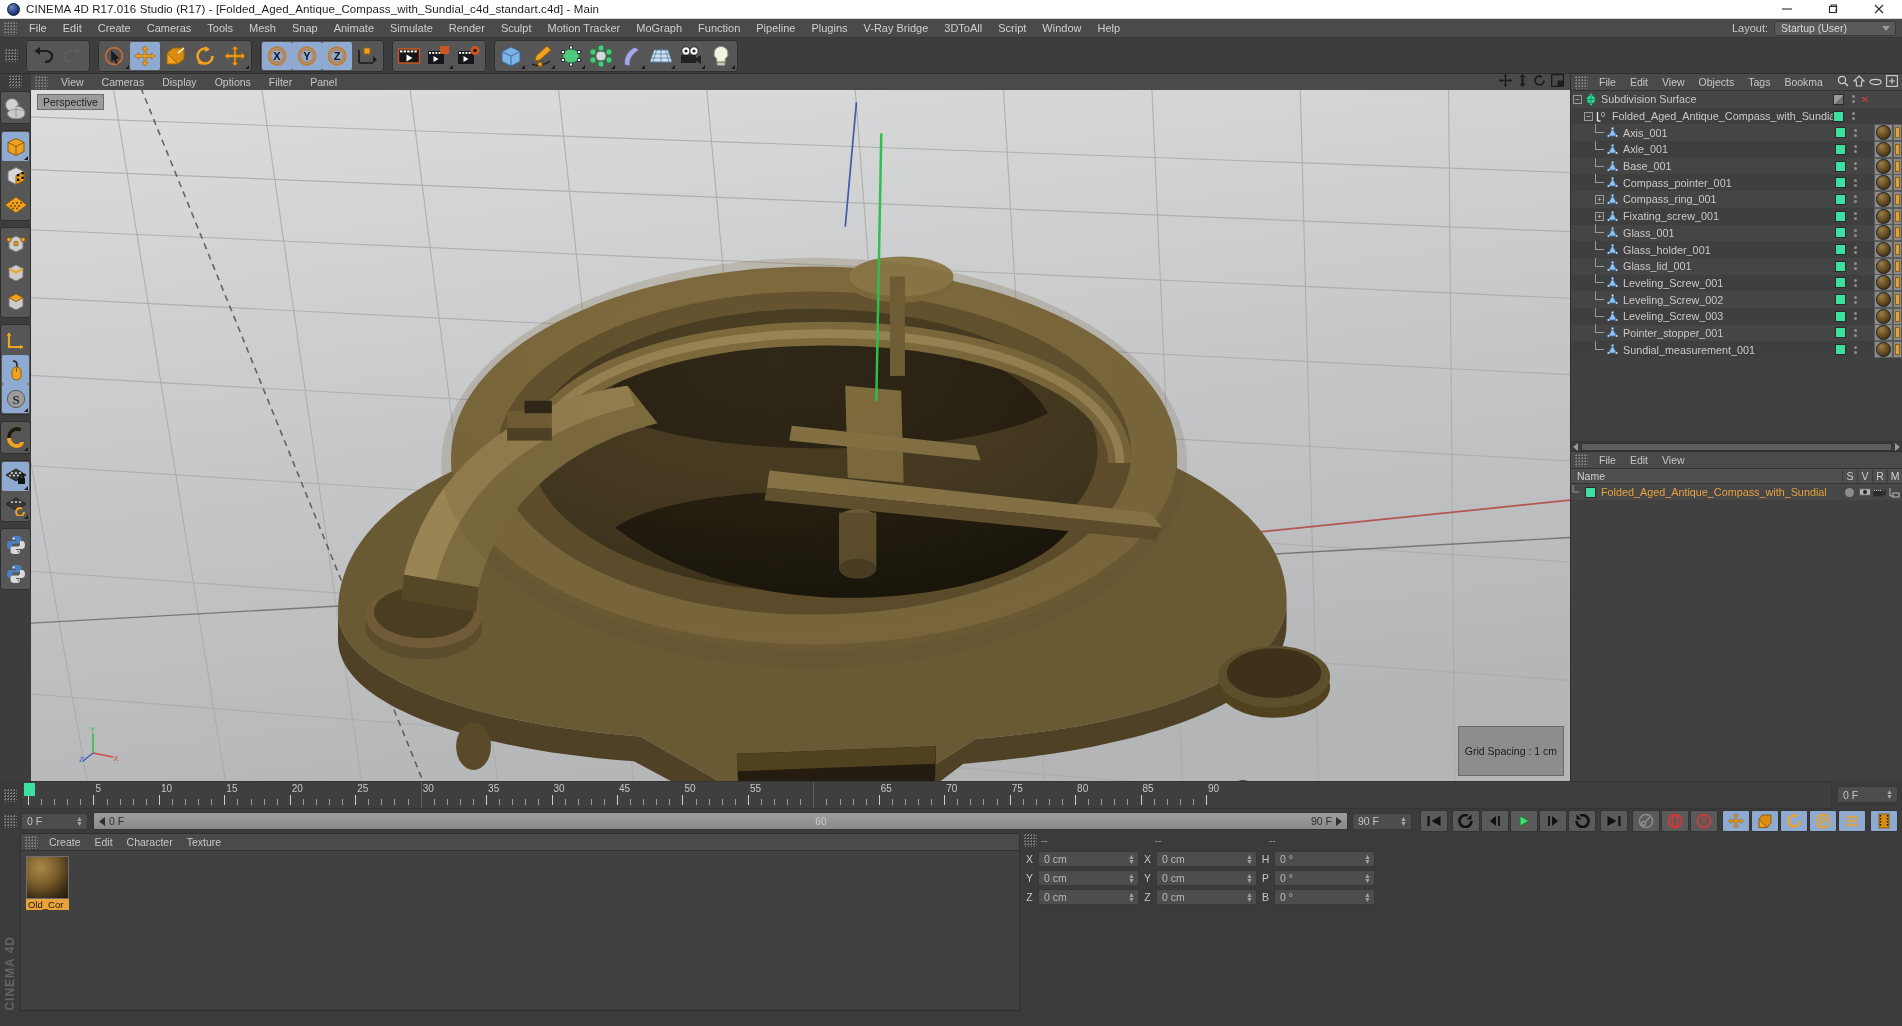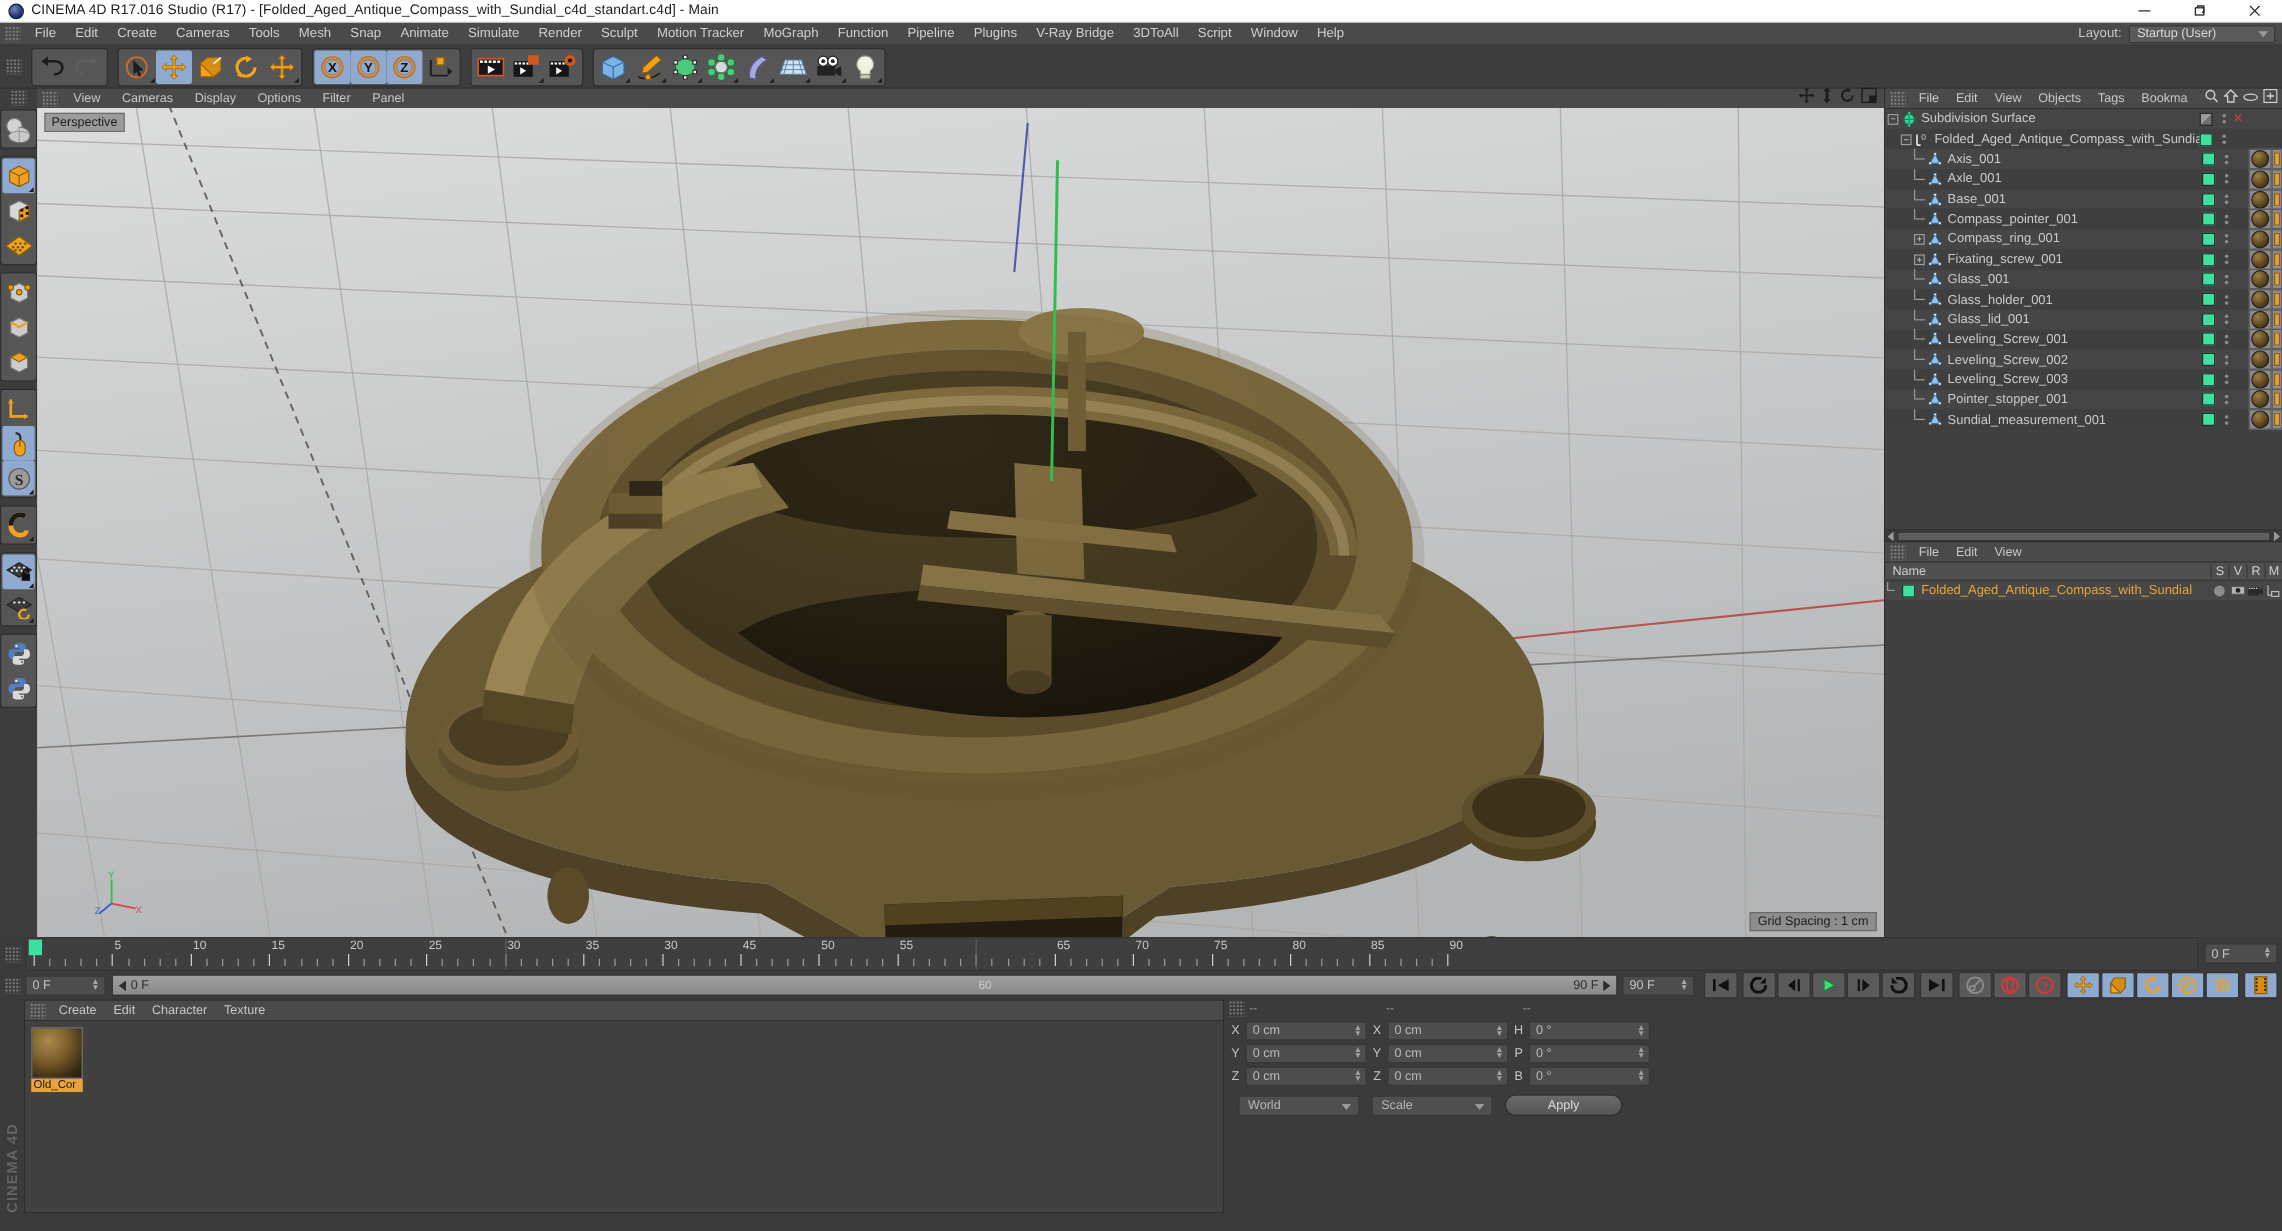--- a/index.html
+++ b/index.html
@@ -61,21 +61,21 @@
   #viewwrap{ flex:1; display:flex; flex-direction:column; background:#3b3b3b;
       border-right:1px solid #2f2f2f;}
   #viewmenu{ height:16px; background:#4a4a4a; display:flex; align-items:center;}
   #viewmenu .mi{ color:#c6c6c6; font-size:10.5px; padding:0 9px; line-height:16px;}
   #viewport{ flex:1; position:relative; overflow:hidden;
      background:linear-gradient(170deg,#d9dadb 0%,#c9cacb 45%,#bdbebf 75%,#b6b7b8 100%);}
   #gridcanvas{ position:absolute; inset:0; }
   .persplabel{ position:absolute; left:6px; top:4px; background:#9b9b9b; color:#1e1e1e;
      font-size:10.5px; padding:1px 5px; border:1px solid #6d6d6d;}
   .gridlabel{ position:absolute; right:6px; bottom:5px; background:#8d8d8d; color:#1c1c1c;
-     font-size:10.5px; padding:1px 6px; border:1px solid #6a6a6a;}
+     font-size:10.5px; padding:18px 6px; border:1px solid #6a6a6a;}
   .vpicons{ position:absolute; right:4px; top:-14px; display:flex; gap:5px;}
   
   #rightdock{ width:331px; background:#3b3b3b; display:flex; flex-direction:column;}
   .dockhdr{ height:17px; background:#4a4a4a; display:flex; align-items:center;
      border-bottom:1px solid #333; }
   .dockhdr .mi{ color:#c6c6c6; font-size:10.5px; padding:0 7px; line-height:17px;}
   .dockhdr .icos{ margin-left:auto; display:flex; align-items:center; gap:4px; padding-right:4px;}
 
   
   #objmgr{ height:378px; display:flex; flex-direction:column; background:#414141;
@@ -1654,25 +1654,14 @@
             <span>0 cm</span>
             <span class="sp">▲<br>▼</span>
           </span>
           <span class="clab">B</span>
           <span class="cfield">
             <span>0 °</span>
             <span class="sp">▲<br>▼</span>
           </span>
         </div>
       </div>
-    <div class="crow2">
-      <div class="csel">
-        <span>World</span>
-        <span class="car"></span>
-      </div>
-      <div class="csel">
-        <span>Scale</span>
-        <span class="car"></span>
-      </div>
-      <div class="applybtn">Apply</div>
-    </div>
   </div>
 </div>
 
 </body></html>

